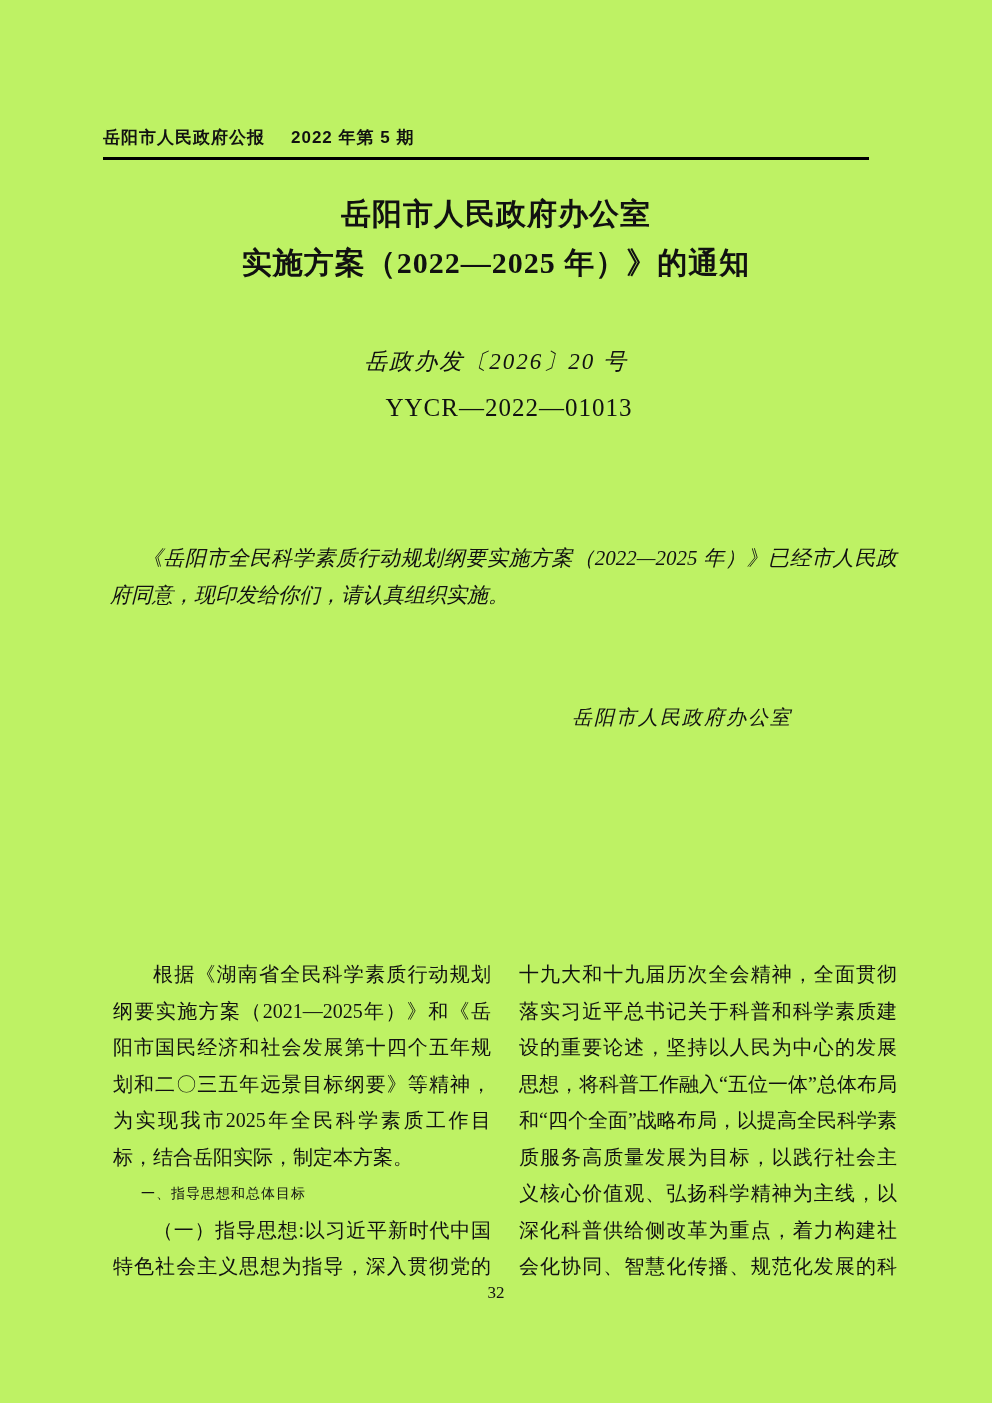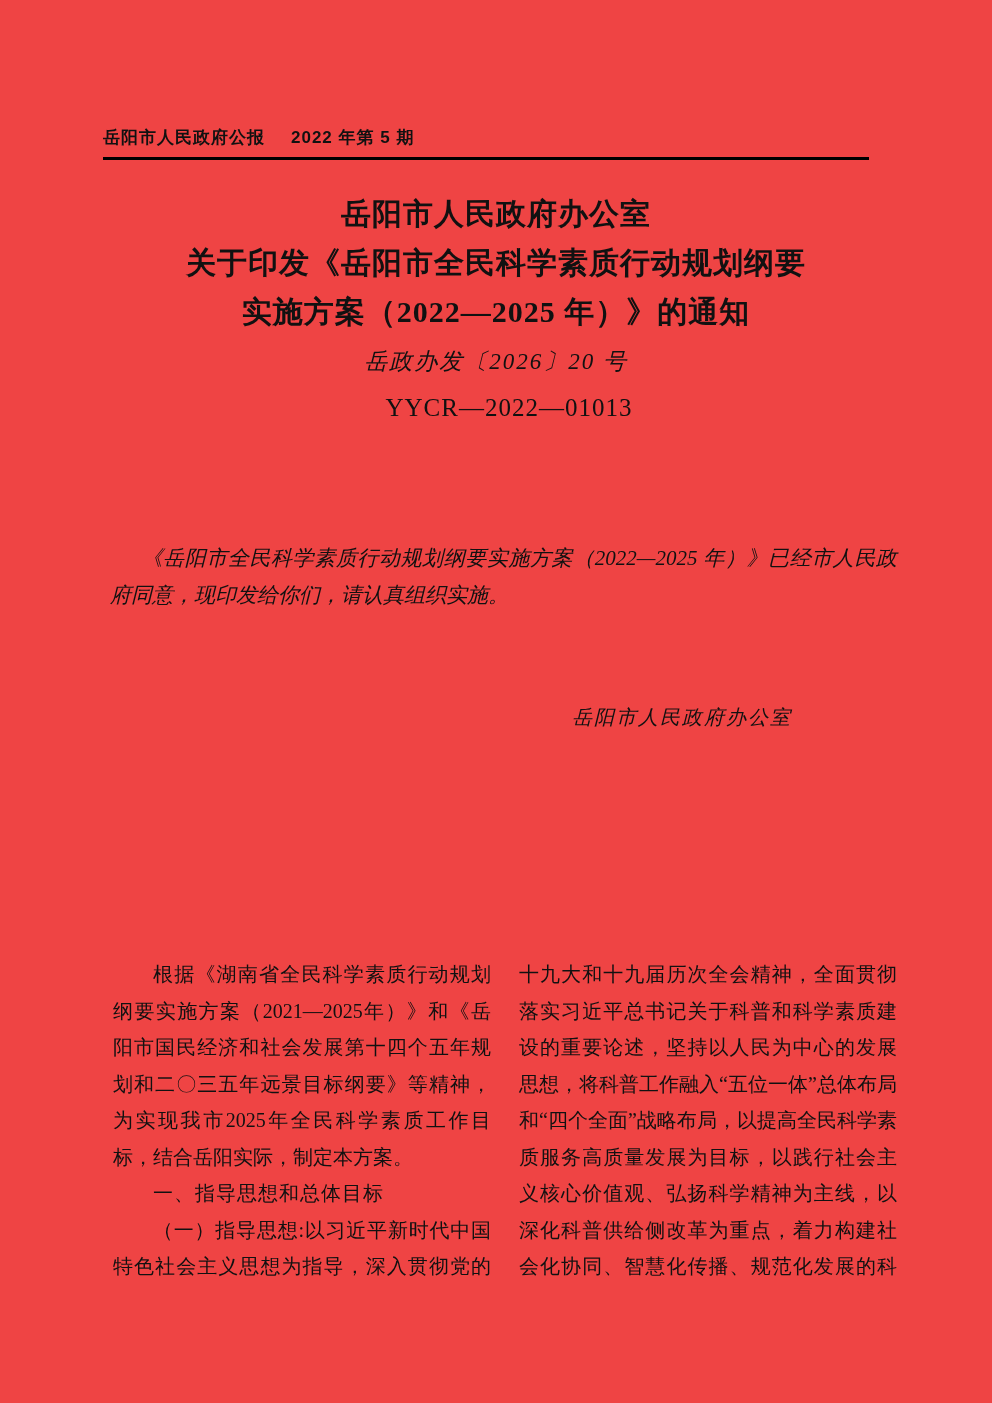--- a/index.html
+++ b/index.html
@@ -2,21 +2,21 @@
 <html><head>
 <meta charset="utf-8">
 <style>
   * { margin: 0; padding: 0; box-sizing: border-box; }
   html, body { background: #e8e8e8; }
   .page {
     position: relative;
     width: 992px;
     height: 1403px;
     margin: 0 auto;
-    background: #ef4444;
+    background: #bef264;
     color: #111111;
     font-family: "Liberation Serif", serif;
     overflow: hidden;
   }
 
   
   .masthead {
     position: absolute;
     top: 126px; left: 103px; right: 123px;
     padding-bottom: 8px;
@@ -102,21 +102,21 @@
     column-gap: 28px;
     column-fill: balance;
     font-size: 20px;
     line-height: 36.5px;
     text-align: justify;
     text-justify: inter-character;
   }
   .plan-body p { text-indent: 2em; }
   .plan-body p.section-heading {
     font-family: "Liberation Sans", sans-serif;
-    font-size: 20px;
+    font-size: 14px;
     letter-spacing: 1px;
   }
 
   .page-number {
     position: absolute;
     top: 1283px; left: 0; right: 0;
     text-align: center;
     font-size: 17px;
   }
 </style>
@@ -124,21 +124,20 @@
 <body>
 
 <div class="page">
 
   <div class="masthead">
     <span class="gtitle">岳阳市人民政府公报</span><span class="issue">2022 年第 5 期</span>
   </div>
 
   <div class="notice-title">
     <div>岳阳市人民政府办公室</div>
-    <div>关于印发《岳阳市全民科学素质行动规划纲要</div>
     <div>实施方案（2022—2025 年）》的通知</div>
   </div>
 
   <div class="doc-number">岳政办发〔2026〕20 号</div>
 
   <div class="index-code">YYCR—2022—01013</div>
 
 
   <p class="notice-body">《岳阳市全民科学素质行动规划纲要实施方案（2022—2025 年）》已经市人民政府同意，现印发给你们，请认真组织实施。</p>
 
@@ -148,14 +147,15 @@
 
   <div class="plan-title">
   </div>
 
   <div class="plan-body">
     <p>根据《湖南省全民科学素质行动规划纲要实施方案（2021—2025年）》和《岳阳市国民经济和社会发展第十四个五年规划和二〇三五年远景目标纲要》等精神，为实现我市2025年全民科学素质工作目标，结合岳阳实际，制定本方案。</p>
     <p class="section-heading">一、指导思想和总体目标</p>
     <p>（一）指导思想:以习近平新时代中国特色社会主义思想为指导，深入贯彻党的十九大和十九届历次全会精神，全面贯彻落实习近平总书记关于科普和科学素质建设的重要论述，坚持以人民为中心的发展思想，将科普工作融入“五位一体”总体布局和“四个全面”战略布局，以提高全民科学素质服务高质量发展为目标，以践行社会主义核心价值观、弘扬科学精神为主线，以深化科普供给侧改革为重点，着力构建社会化协同、智慧化传播、规范化发展的科学素质建设生态，营造热爱科学、崇尚创新的良好社</p>
   </div>
 
+  <div class="page-number">32</div>
 
 </div>
 
 </body></html>

